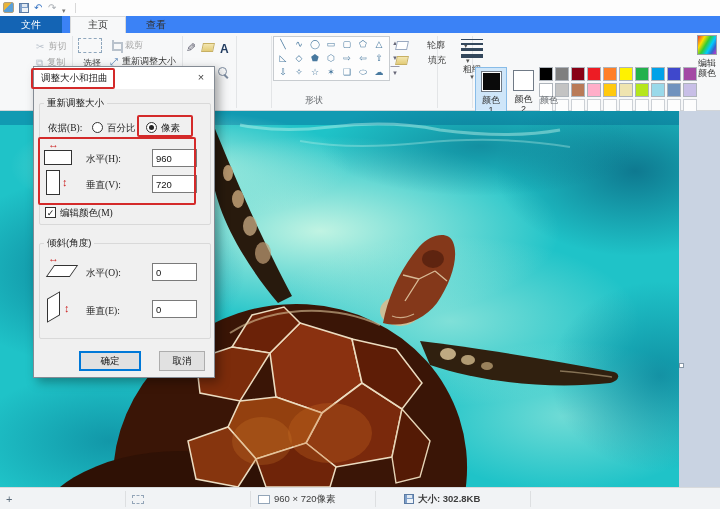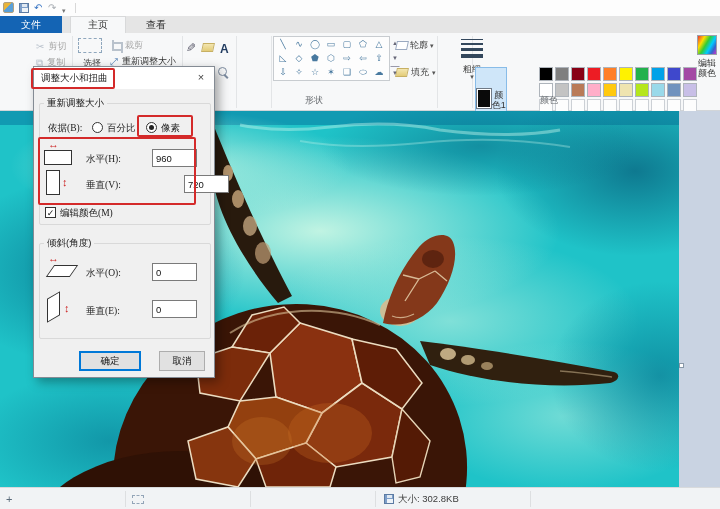--- a/index.html
+++ b/index.html
@@ -11,21 +11,21 @@
   
   .titlebar { position:absolute; left:0; top:0; width:720px; height:16px; background:#fdfdfd; }
   .qat-icon { position:absolute; top:2px; font-size:10px; line-height:12px; color:#3a76c4; }
   .title-text { position:absolute; left:85px; top:2px; font-size:9.5px; color:#9a938c; white-space:nowrap; }
   .logo { width:11px; height:11px; background:linear-gradient(135deg,#e8b43a 0 40%,#5aa0d8 40% 100%); border-radius:2px; border:1px solid #b0a080; }
   .floppy { width:10px; height:10px; background:#7d9ec9; border:1px solid #5c7ba3; position:relative; }
   .floppy:before { content:""; position:absolute; left:2px; top:0; width:5px; height:3px; background:#dfe8f2; }
   .floppy:after { content:""; position:absolute; left:2px; bottom:0; width:6px; height:4px; background:#eef3f8; }
 
   
-  .tabrow { position:absolute; left:0; top:16px; width:720px; height:17px; background:#e5e5e5; }
+  .tabrow { position:absolute; left:0; top:16px; width:720px; height:17px; background:#3b82f6; }
   .tab { position:absolute; top:0; height:17px; font-size:10px; display:flex; align-items:center; justify-content:center; color:#333; cursor:default; }
   .tab-file { left:0; width:62px; background:#1464b4; color:#fff; }
   .tab-home { left:70px; width:56px; background:#f7f8f9; border:1px solid #d8d9da; border-bottom:none; }
   .tab-view { left:128px; width:56px; }
 
   
   .ribbon { position:absolute; left:0; top:33px; width:720px; height:78px; background:#f7f8f9; border-bottom:1px solid #d2d5d8; }
   .vsep { position:absolute; top:3px; width:1px; height:72px; background:#e3e5e7; }
   .rlabel9 { font-size:9px; color:#444; white-space:nowrap; }
   .rlabel-dis { font-size:9px; color:#a6a6a6; white-space:nowrap; }
@@ -53,21 +53,21 @@
   .shape-cell { font-size:9px; color:#48799f; display:flex; align-items:center; justify-content:center; cursor:default; }
   .gal-btn { position:absolute; width:10px; height:14px; font-size:6px; color:#667; display:flex; align-items:center; justify-content:center; border:1px solid transparent; }
 
   .outline-icon { width:12px; height:9px; border:1px solid #9aa9c0; background:#fff; transform:skewX(-12deg); }
   .fill-icon { width:12px; height:9px; border:1px solid #c7b063; background:linear-gradient(#f3e6b0,#e3cc77); transform:skewX(-12deg); }
 
   .thick-icon { display:flex; flex-direction:column; gap:3px; width:22px; }
   .thick-icon div { background:#33475c; width:100%; }
 
   .colorbox { width:21px; height:21px; border:1px solid #707a86; box-shadow:inset 0 0 0 1px #fff; }
-  .color-btn { position:absolute; top:34px; height:60px; display:flex; align-items:center; padding-top:3px; }
+  .color-btn { position:absolute; top:34px; height:60px; display:flex; flex-direction:column; align-items:center; padding-top:3px; }
   .color1 { left:475px; width:32px; background:#cfe6f9; border:1px solid #88bce8; }
   .color2 { left:508px; width:31px; }
   .palette { position:absolute; left:539px; top:34px; display:flex; flex-direction:column; gap:2px; }
   .palette-row { display:flex; gap:2px; }
   .swatch { width:14px; height:14px; border:1px solid #aeb4bb; }
   .swatch.empty { background:#fdfdfd; border:1px solid #ccd0d5; }
   .rainbow { width:20px; height:20px; border:1px solid #9aa2aa; background:linear-gradient(120deg,#e33 0%,#fd0 25%,#3c3 45%,#0cf 65%,#36c 82%,#c3c 100%); }
 
   
   .workspace { position:absolute; left:0; top:111px; width:720px; height:376px; background:#c9d3e2; }
@@ -182,46 +182,50 @@
         <div class="shape-cell">✧</div>
         <div class="shape-cell">☆</div>
         <div class="shape-cell">✶</div>
         <div class="shape-cell">❑</div>
         <div class="shape-cell">⬭</div>
         <div class="shape-cell">☁</div>
       </div>
     <div class="gal-btn" style="left:390px;top:3px;">▲</div>
     <div class="gal-btn" style="left:390px;top:18px;">▼</div>
     <div class="gal-btn" style="left:390px;top:33px;border-top:1px solid #99a;">▼</div>
-    <div class="abs" style="left:396px;top:6px;display:flex;gap:2px;align-items:center;">
+    <div class="abs" style="left:396px;top:6px;display:flex;gap:19px;align-items:center;">
       <span class="outline-icon"></span>
       <span class="rlabel9">轮廓</span>
       <span class="dd">▾</span>
     </div>
-    <div class="abs" style="left:396px;top:33px;display:flex;gap:3px;align-items:center;">
+    <div class="abs" style="left:396px;top:21px;display:flex;gap:20px;align-items:center;">
       <span class="fill-icon"></span>
       <span class="rlabel9">填充</span>
       <span class="dd">▾</span>
     </div>
     <div class="section-label" style="left:305px;width:100px;">形状</div>
 
     <div class="abs" style="left:458px;top:3px;width:28px;text-align:center;">
       <div class="thick-icon" style="margin:3px auto 0;">
         <div style="height:1px;"></div>
           <div style="height:2px;"></div>
           <div style="height:3px;"></div>
           <div style="height:4px;"></div>
       </div>
       <div class="stack-label" style="margin:6px auto 0;">粗细</div>
       <div class="dd">▾</div>
     </div>
 
     <div class="color-btn color1">
       <div class="colorbox" style="background:#0a0a0a;"></div>
       <div class="stack-label" style="margin-top:3px;">颜色1</div>
+    </div>
+    <div class="color-btn color2">
+      <div class="colorbox" style="background:#ffffff;"></div>
+      <div class="stack-label" style="margin-top:3px;">颜色2</div>
     </div>
     <div class="palette">
       <div class="palette-row">
           <div class="swatch" style="background: rgb(0, 0, 0);"></div>
           <div class="swatch" style="background: rgb(127, 127, 127);"></div>
           <div class="swatch" style="background: rgb(136, 0, 21);"></div>
           <div class="swatch" style="background: rgb(237, 28, 36);"></div>
           <div class="swatch" style="background: rgb(255, 127, 39);"></div>
           <div class="swatch" style="background: rgb(255, 242, 0);"></div>
           <div class="swatch" style="background: rgb(34, 177, 76);"></div>
@@ -331,22 +335,26 @@
 
   <div class="statusbar">
     <div class="sseg" style="left:6px;">
       <span class="scross">+</span>
     </div>
     <div class="ssep" style="left:125px;"></div>
     <div class="sseg" style="left:132px;">
       <span class="s-selicon"></span>
     </div>
     <div class="ssep" style="left:250px;"></div>
+    <div class="sseg" style="left:258px;">
+      <span class="s-dimicon"></span>
+      <span>960 × 720像素</span>
+    </div>
     <div class="ssep" style="left:375px;"></div>
-    <div class="sseg" style="left:384px;">
+    <div class="sseg" style="left:404px;font-weight:bold;">
       <span class="floppy" style="position:relative;display:inline-block;"></span>
       <span>大小: 302.8KB</span>
     </div>
     <div class="ssep" style="left:530px;"></div>
   </div>
 
   <div class="dialog">
     <div class="dlg-titlebar"></div>
     <div class="dlg-title">调整大小和扭曲</div>
     <div class="dlg-close">×</div>
@@ -364,21 +372,21 @@
 
     <div class="red-note" style="left:4px;top:70px;width:158px;height:68px;"></div>
     <div class="red-arrow" style="left:14px;top:72px;">↔</div>
     <div class="mini-rect-h" style="left:10px;top:83px;"></div>
     <div class="dtext" style="left:52px;top:86px;">水平(H):</div>
     <input class="dlg-input" style="left: 118px; top: 82px;" value="960">
 
     <div class="mini-rect-v" style="left:12px;top:103px;"></div>
     <div class="red-arrow" style="left:28px;top:110px;">↕</div>
     <div class="dtext" style="left:52px;top:112px;">垂直(V):</div>
-    <input class="dlg-input" style="left: 118px; top: 108px; margin-left: 32px;" value="720">
+    <input class="dlg-input" style="left: 118px; top: 108px;" value="720">
 
     <div class="checkbox" style="left:11px;top:140px;">✓</div>
     <div class="dtext" style="left:26px;top:140px;">编辑颜色(M)</div>
 
     <div class="groupbox" style="left:5px;top:176px;width:172px;height:96px;"></div>
     <div class="gb-label" style="left:10px;top:170px;">倾斜(角度)</div>
 
     <div class="red-arrow" style="left:14px;top:186px;">↔</div>
     <div class="skew-h" style="left:16px;top:198px;"></div>
     <div class="dtext" style="left:52px;top:200px;">水平(O):</div>

